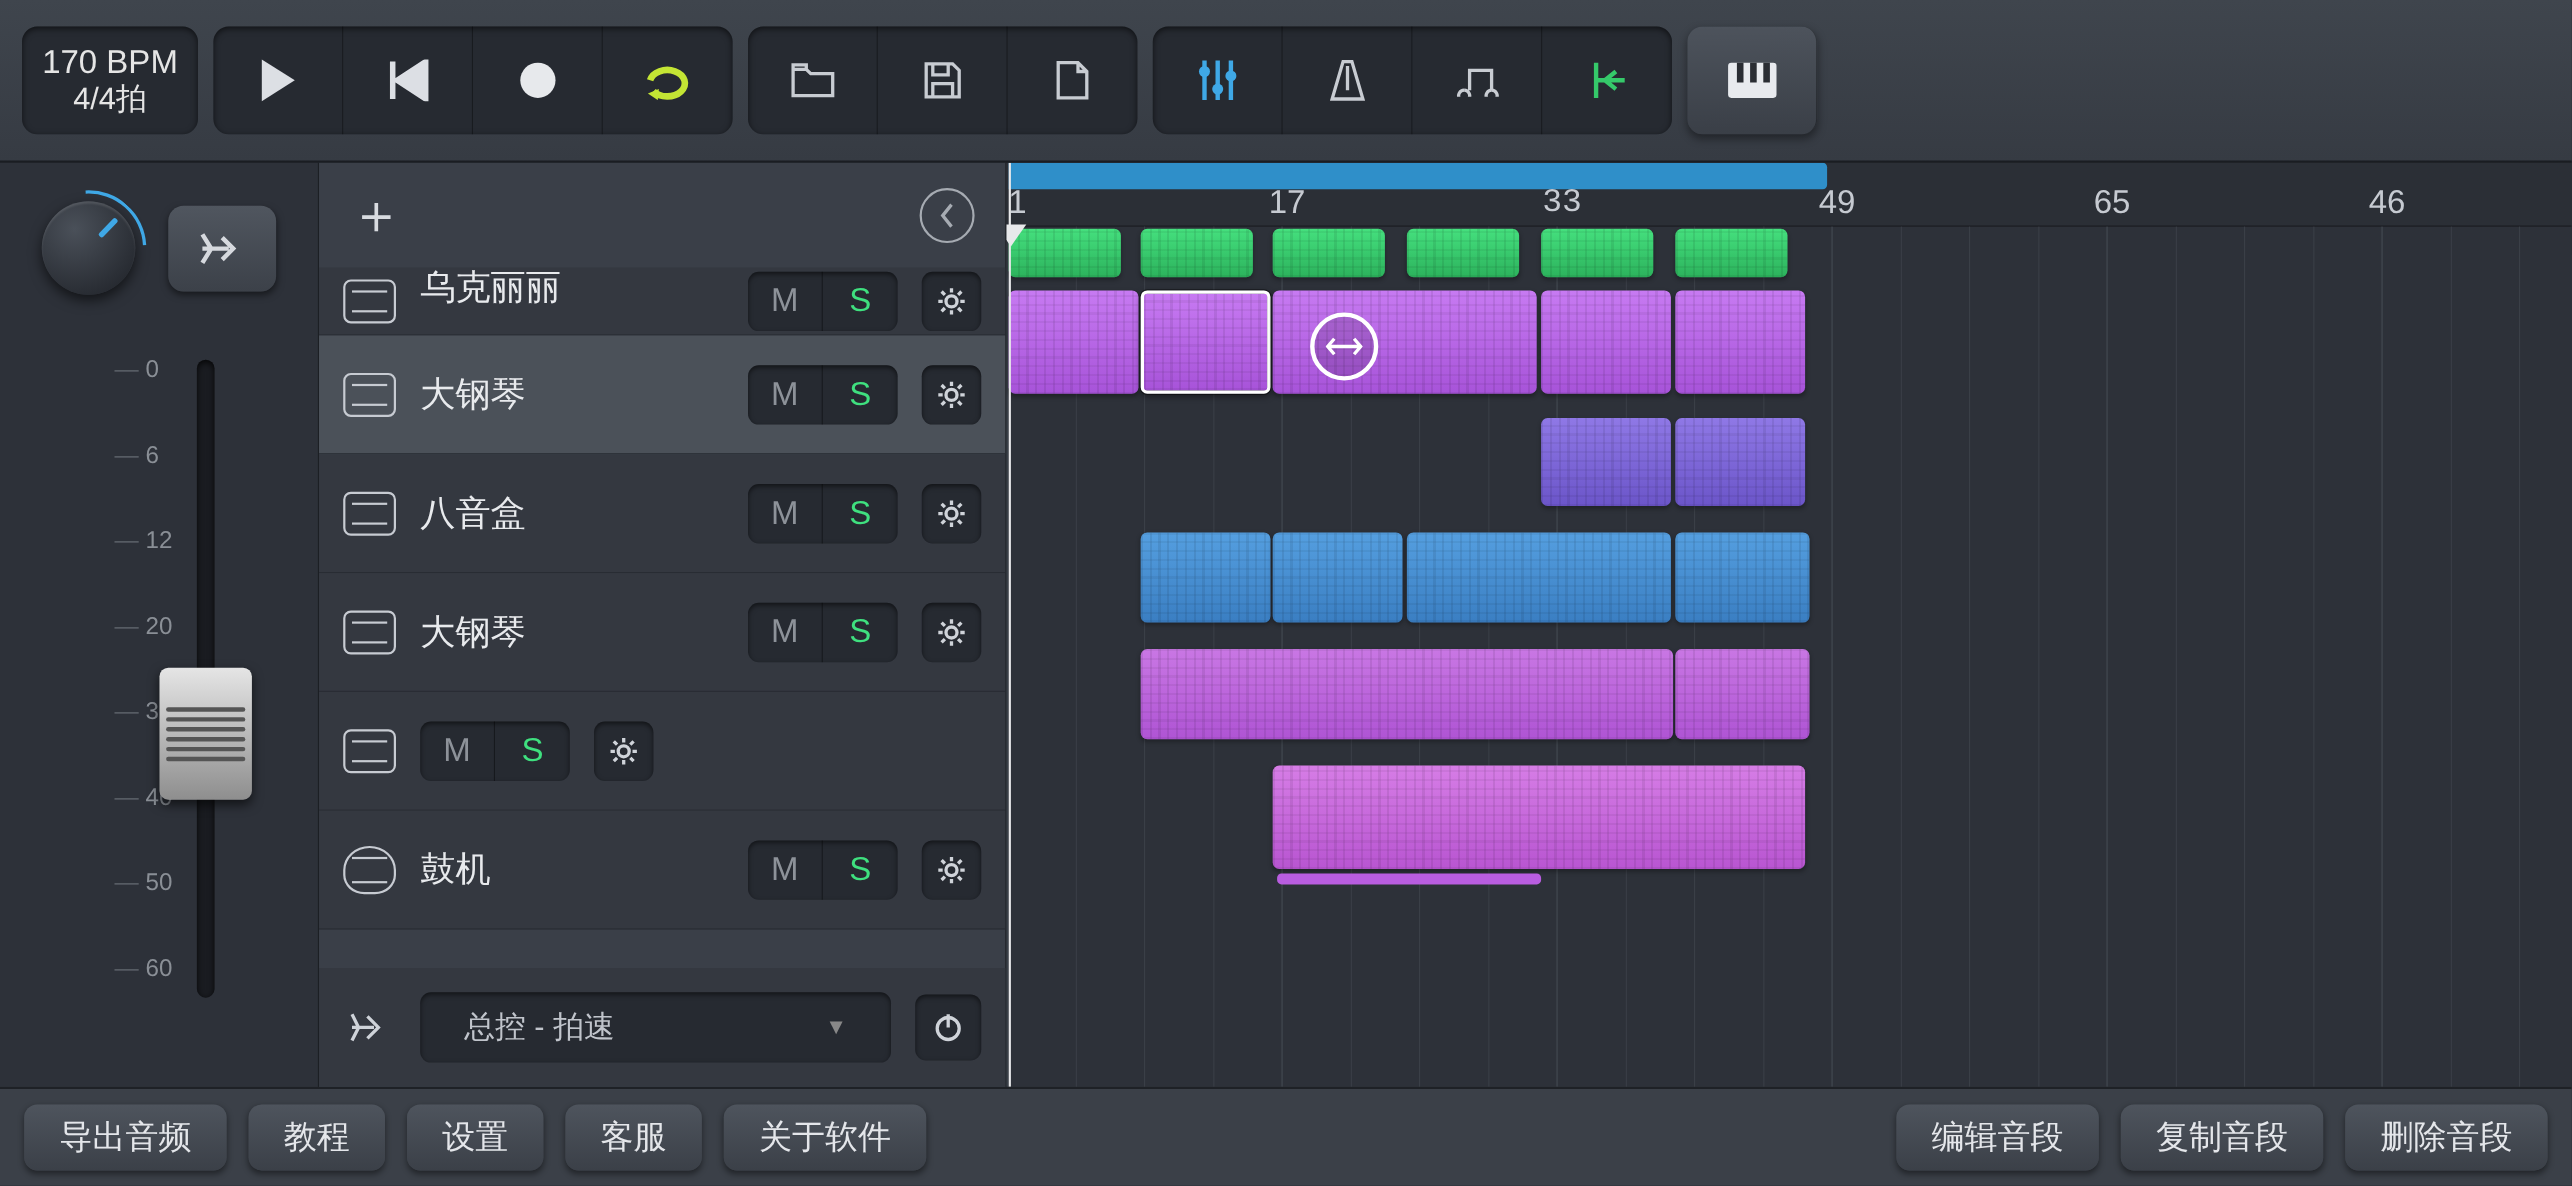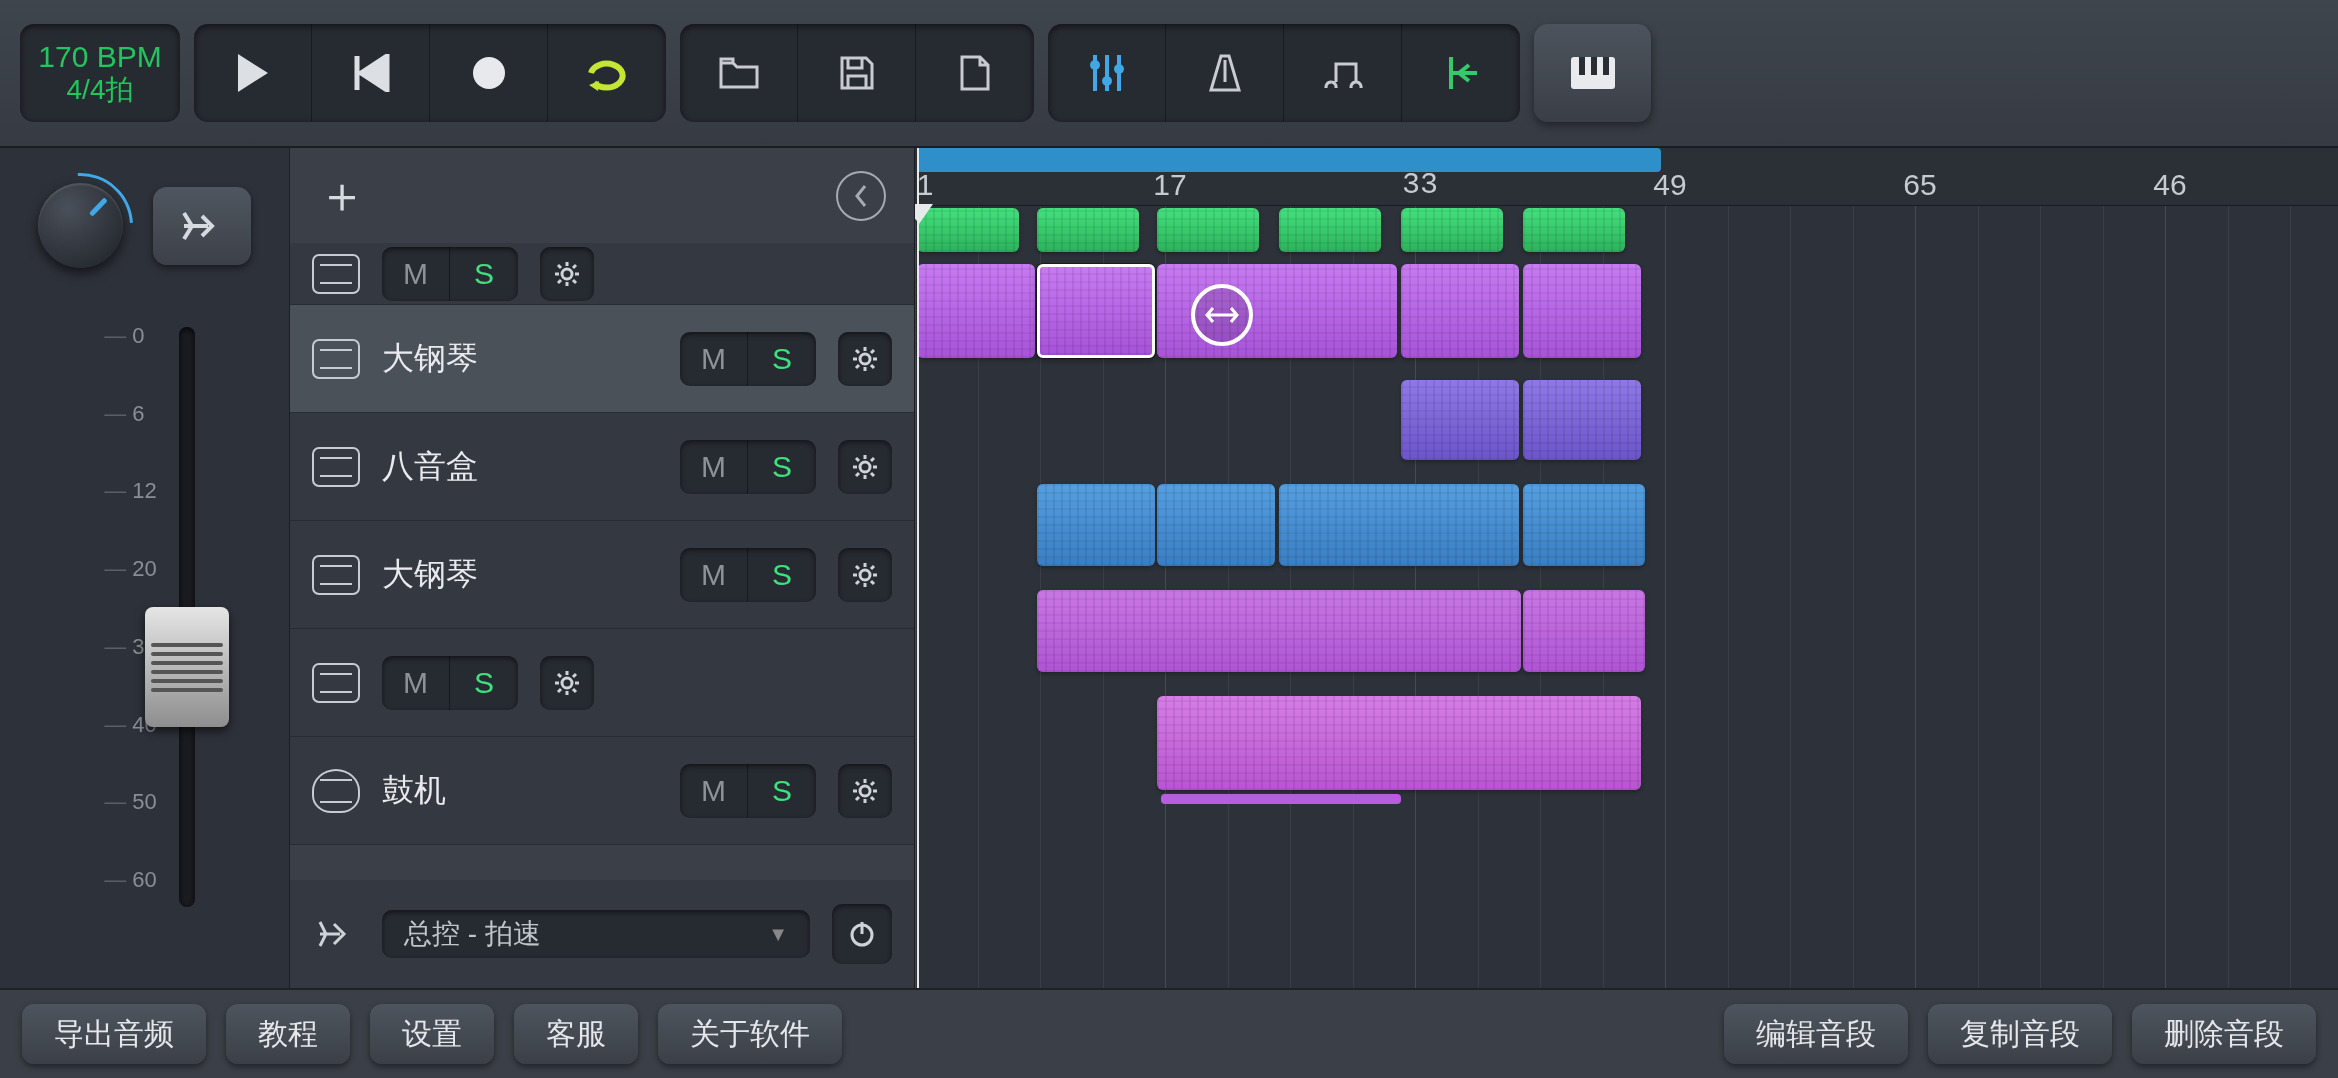--- a/index.html
+++ b/index.html
@@ -25,21 +25,21 @@
 }
 .tempo-box {
   width: 160px;
   height: 98px;
   background: #262a31;
   border-radius: 14px;
   display: flex;
   flex-direction: column;
   align-items: center;
   justify-content: center;
-  color: #22c55e;
+  color: #e5e5e5;
   font-size: 30px;
   line-height: 1.15;
   box-shadow: inset 0 2px 6px rgba(0,0,0,.6);
 }
 .tempo-box div:last-child { font-size: 28px; }
 .btn-group {
   display: flex;
   background: #262a31;
   border-radius: 14px;
   box-shadow: inset 0 2px 6px rgba(0,0,0,.6);
@@ -269,27 +269,27 @@
   padding: 0 22px;
   gap: 22px;
   background: #343840;
 }
 .route-icon {
   width: 48px; color: #c7cbd2; font-size: 34px;
   display: flex; justify-content: center;
 }
 .master-dd {
   flex: 1;
-  height: 48px;
+  height: 64px;
   background: #262a31;
   border-radius: 10px;
   box-shadow: inset 0 2px 5px rgba(0,0,0,.55);
   display: flex;
   align-items: center;
-  padding: 0 22px;
+  padding: 0 40px;
   color: #c0c4cb;
   font-size: 28px;
   justify-content: space-between;
 }
 .master-dd .caret { color: #888; font-size: 20px; }
 .power-btn {
   width: 60px; height: 60px;
   background: #262a31;
   border-radius: 10px;
   box-shadow: inset 0 2px 5px rgba(0,0,0,.55);
@@ -546,20 +546,21 @@
       <div class="track-header-spacer"></div>
       <div class="collapse-btn">
         <svg width="16" height="24" viewBox="0 0 16 24">
             <path d="M12 2 L4 12 L12 22" fill="none" stroke="#a6abb2" stroke-width="3"></path>
           </svg>
       </div>
     </div>
     <div class="tracks" id="tracks">
         <div class="track partial">
     <div class="inst-icon "></div>
+    <div class="track-name">乌克丽丽</div>
     <div class="ms-group">
       <div class="ms-btn m">M</div>
       <div class="ms-btn s">S</div>
     </div>
     <div class="gear-btn">
       <svg width="28" height="28" viewBox="0 0 28 28">
               <circle cx="14" cy="14" r="5" fill="none" stroke="#cfd3d9" stroke-width="3"></circle>
               <path d="M14 2 v4 M14 22 v4 M2 14 h4 M22 14 h4 M5 5 l3 3 M20 20 l3 3 M23 5 l-3 3 M8 20 l-3 3" stroke="#cfd3d9" stroke-width="3"></path>
             </svg>
     </div>

